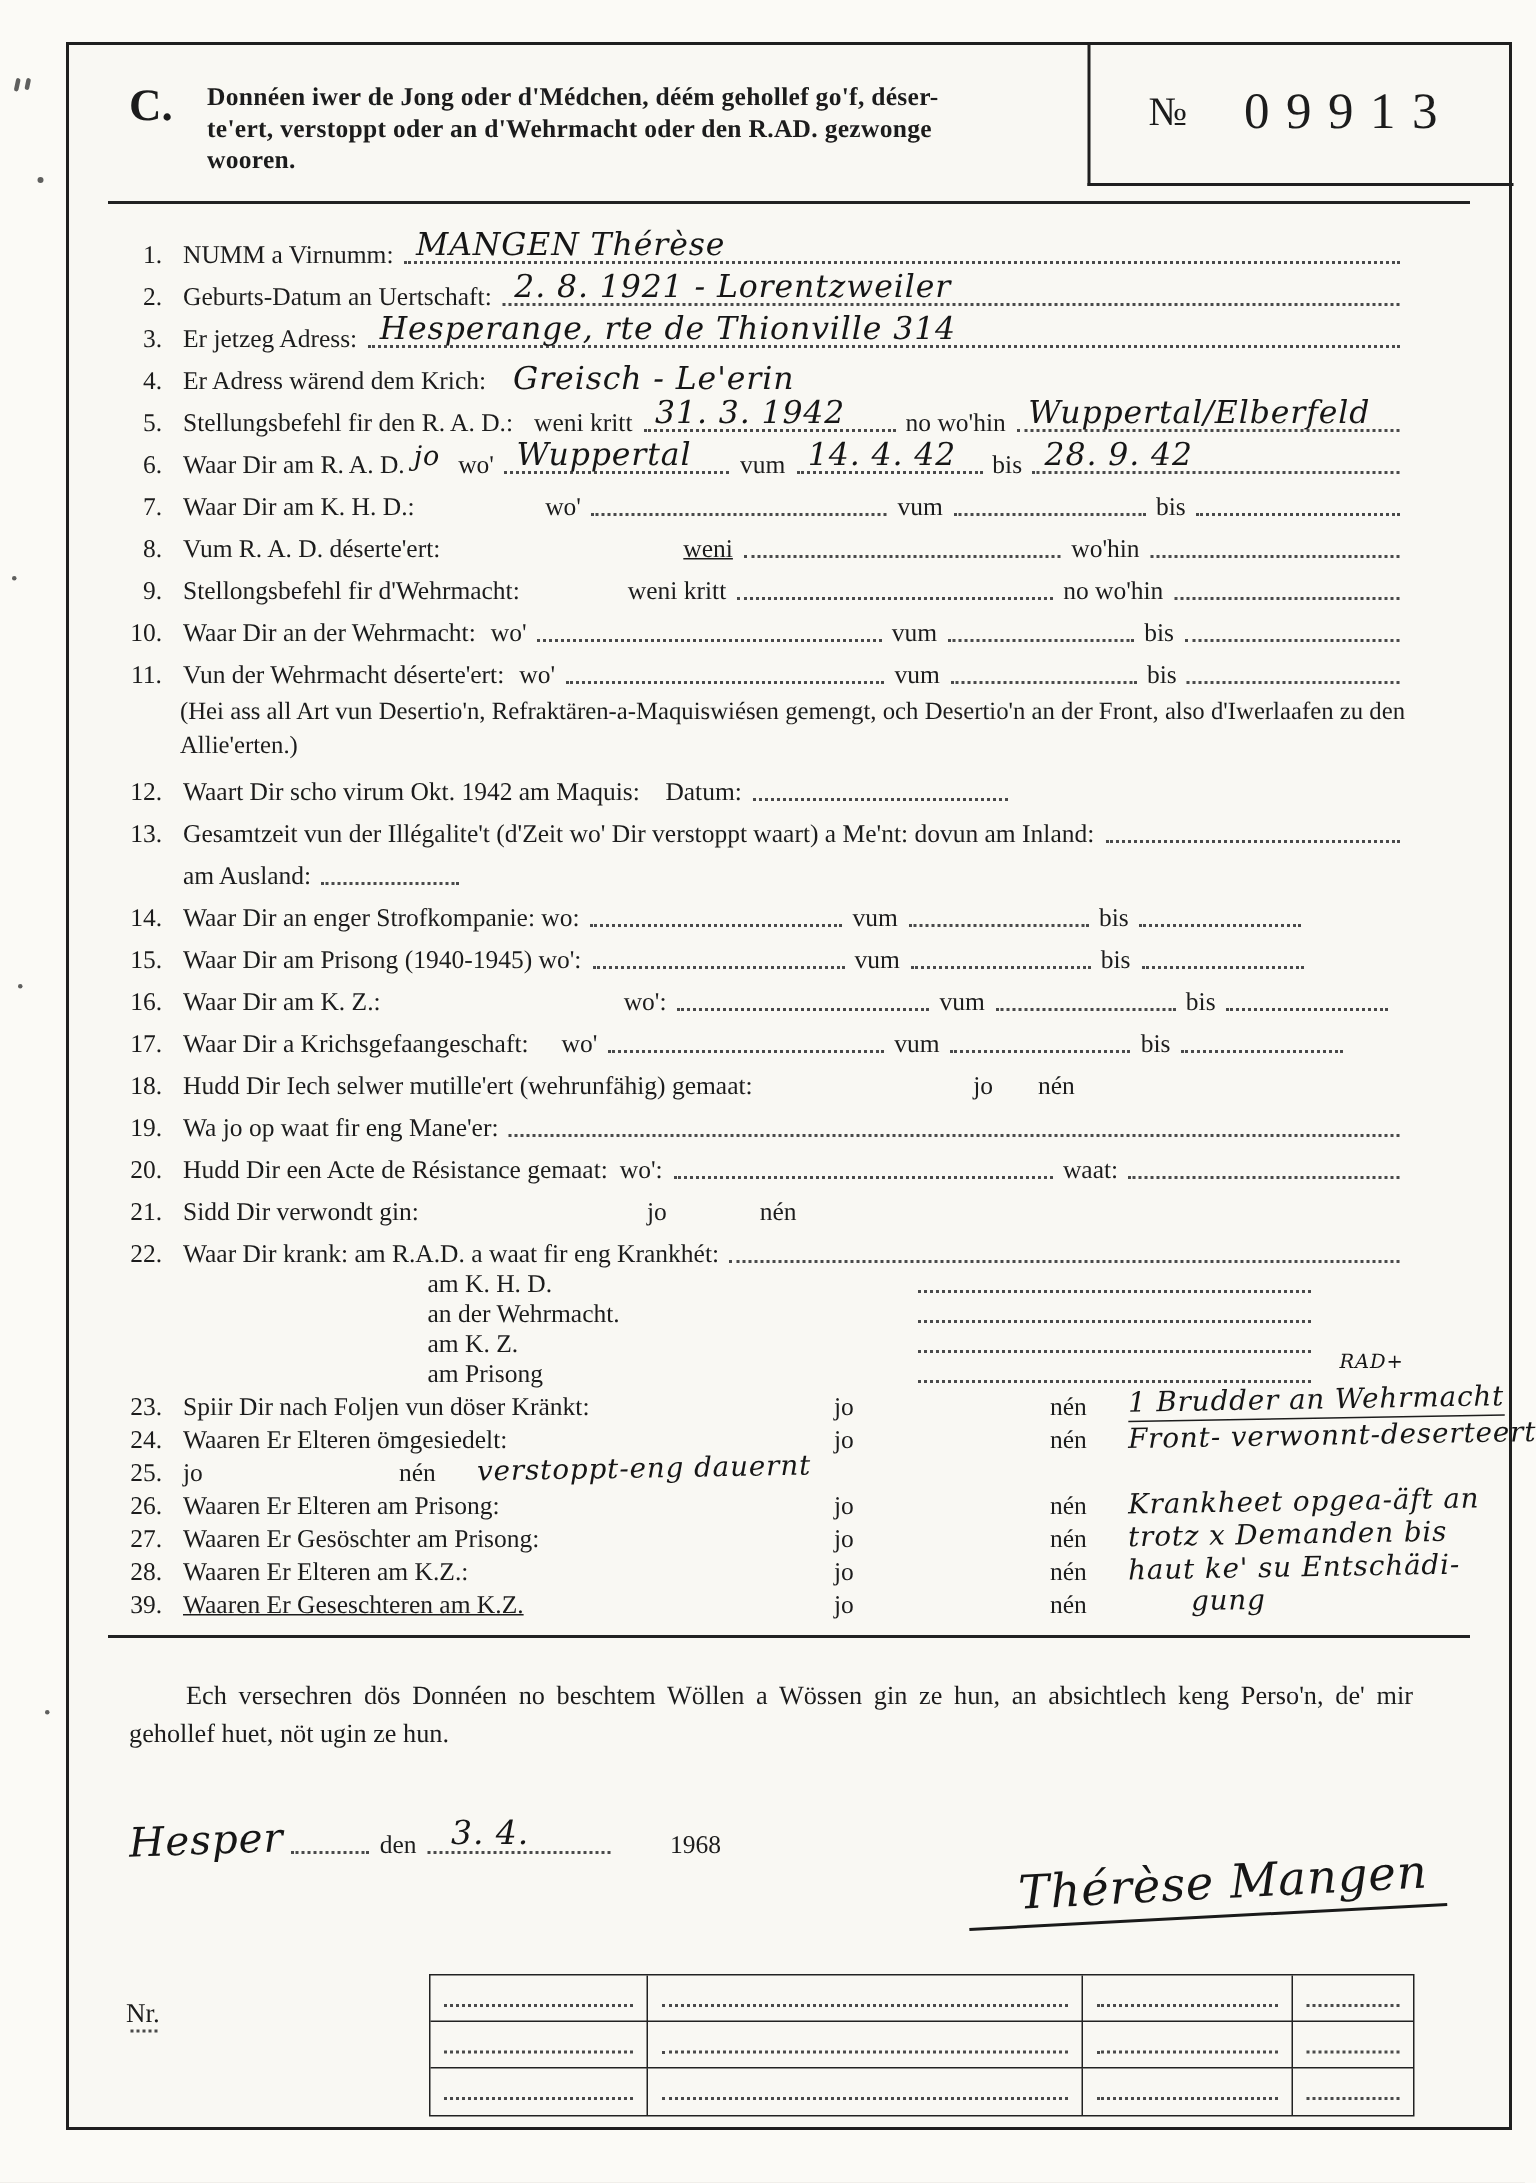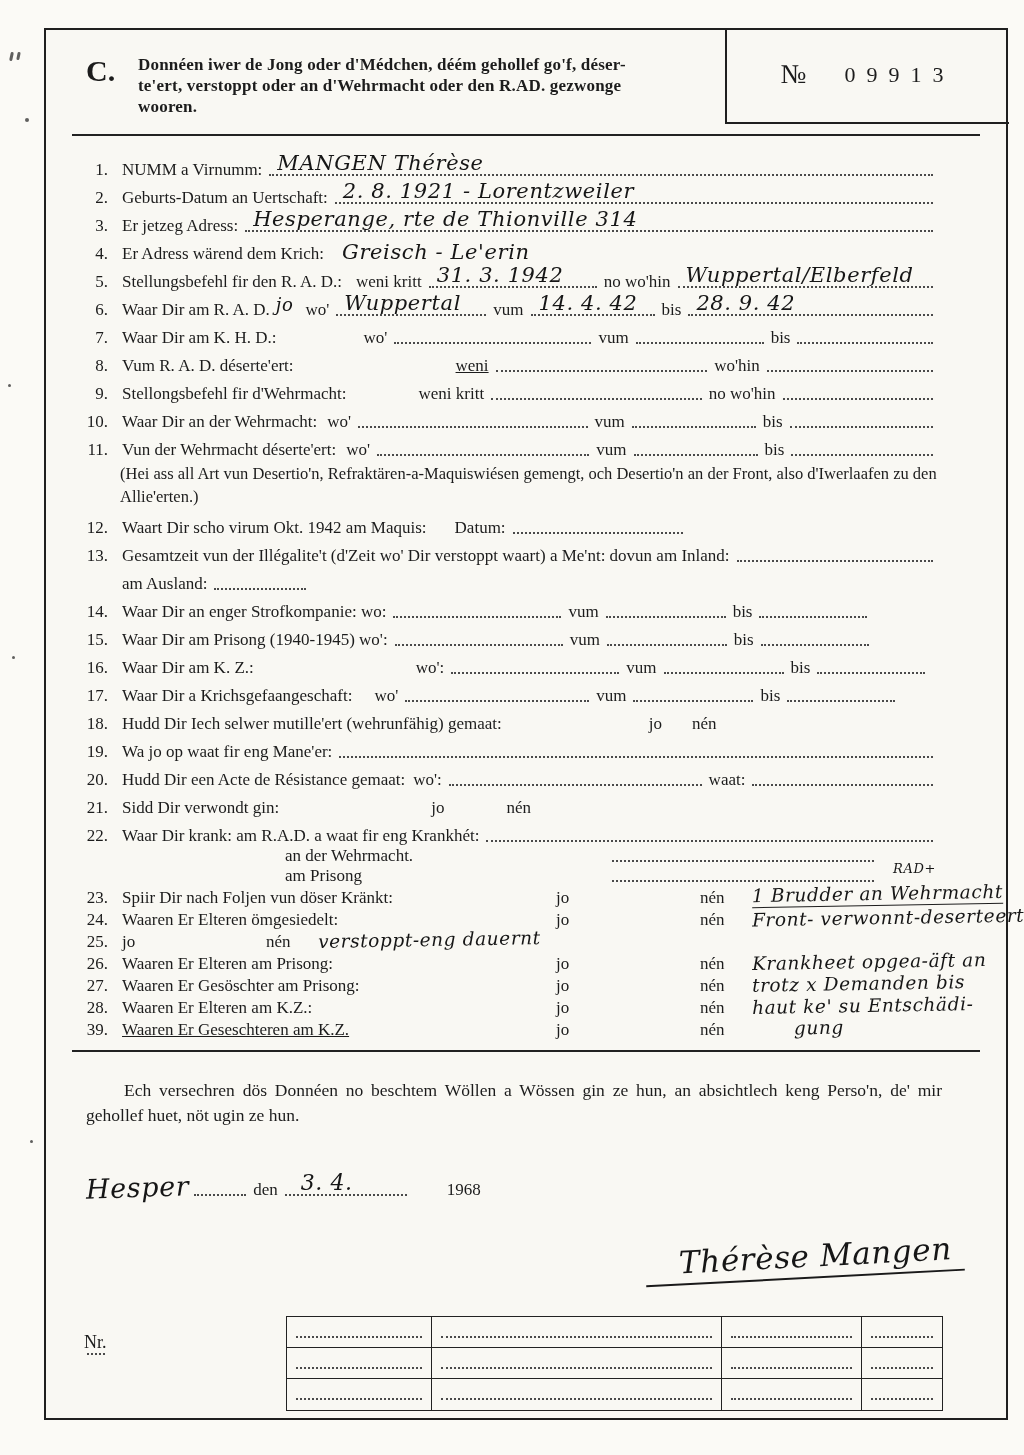--- a/index.html
+++ b/index.html
@@ -17,21 +17,21 @@
   
   .header { position: relative; height: 96px; padding: 24px 300px 0 40px; display: flex; }
   .letter { font-size: 30px; font-weight: bold; width: 52px; flex: 0 0 52px; }
   .intro  { font-size: 17px; font-weight: bold; line-height: 21px; white-space: pre-line; letter-spacing: .2px; }
   .nobox {
     position: absolute; top: -2.5px; right: -2.5px; width: 284px; height: 96px;
     border-left: 2.5px solid #1f1f1f; border-bottom: 2.5px solid #1f1f1f;
     display: flex; align-items: center; justify-content: center; gap: 38px;
   }
   .nosign { font-size: 27px; }
-  .noval  { font-size: 22px; letter-spacing: 11px; }
+  .noval  { font-size: 34px; letter-spacing: 11px; }
   .hrule { border-top: 2.5px solid #222; margin: 8px 26px 0 26px; height: 0; }
   .rule2 { margin-top: 10px; }
   
   .items { margin-top: 16px; padding: 0 68px 0 30px; }
   .row { display: flex; align-items: flex-end; height: 28px; position: relative; }
   .row.note { height: auto; padding: 2px 0; }
   .row.sub { height: 20px; }
   .row.tight { height: 22px; }
   .num { flex: 0 0 44px; text-align: right; padding-right: 12px; font-size: 17px; }
   .lbl { font-size: 17px; white-space: nowrap; margin: 0 2px; }
@@ -215,21 +215,21 @@
           <span class="lbl">bis</span>
           <span class="dots" style="flex-grow: 1;"></span>
         </div>
         <div class="row note">
           <span class="num"></span>
           <span class="note-text">(Hei ass all Art vun Desertio'n, Refraktären-a-Maquiswiésen gemengt, och Desertio'n an der Front, also d'Iwerlaafen zu den Allie'erten.)</span>
         </div>
         <div class="row">
           <span class="num">12.</span>
           <span class="lbl">Waart Dir scho virum Okt. 1942 am Maquis:</span>
-          <span class="lbl" style="margin-left: 26px;">Datum:</span>
+          <span class="lbl" style="margin-left: 15px;">Datum:</span>
           <span class="dots" style="width: 170px; flex: 0 0 170px;"></span>
         </div>
         <div class="row">
           <span class="num">13.</span>
           <span class="lbl">Gesamtzeit vun der Illégalite't (d'Zeit wo' Dir verstoppt waart) a Me'nt: dovun am Inland:</span>
           <span class="dots" style="flex-grow: 1;"></span>
         </div>
         <div class="row">
           <span class="num"></span>
           <span class="lbl">am Ausland:</span>
@@ -298,21 +298,31 @@
           <span class="lbl" style="margin-left: 150px;">jo</span>
           <span class="lbl" style="margin-left: 60px;">nén</span>
         </div>
         <div class="row">
           <span class="num">22.</span>
           <span class="lbl">Waar Dir krank: am R.A.D. a waat fir eng Krankhét:</span>
           <span class="dots" style="flex-grow: 1;"></span>
         </div>
         <div class="row sub">
           <span class="num"></span>
+          <span class="lbl" style="width: 320px; flex: 0 0 320px; margin-left: 165px;">am K. H. D.</span>
+          <span class="dots" style="width: 262px; flex: 0 0 262px;"></span>
+        </div>
+        <div class="row sub">
+          <span class="num"></span>
           <span class="lbl" style="width: 320px; flex: 0 0 320px; margin-left: 165px;">an der Wehrmacht.</span>
+          <span class="dots" style="width: 262px; flex: 0 0 262px;"></span>
+        </div>
+        <div class="row sub">
+          <span class="num"></span>
+          <span class="lbl" style="width: 320px; flex: 0 0 320px; margin-left: 165px;">am K. Z.</span>
           <span class="dots" style="width: 262px; flex: 0 0 262px;"></span>
         </div>
         <div class="row sub">
           <span class="num"></span>
           <span class="lbl" style="width: 320px; flex: 0 0 320px; margin-left: 165px;">am Prisong</span>
           <span class="dots" style="width: 262px; flex: 0 0 262px;"></span>
           <span class="hw inline rad" style="margin-left: 14px;">RAD+</span>
         </div>
         <div class="row tight">
           <span class="num">23.</span>

